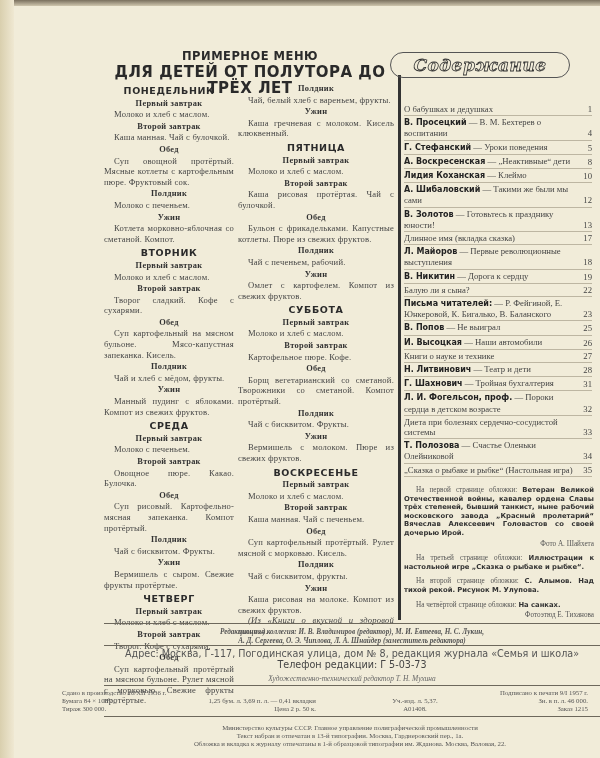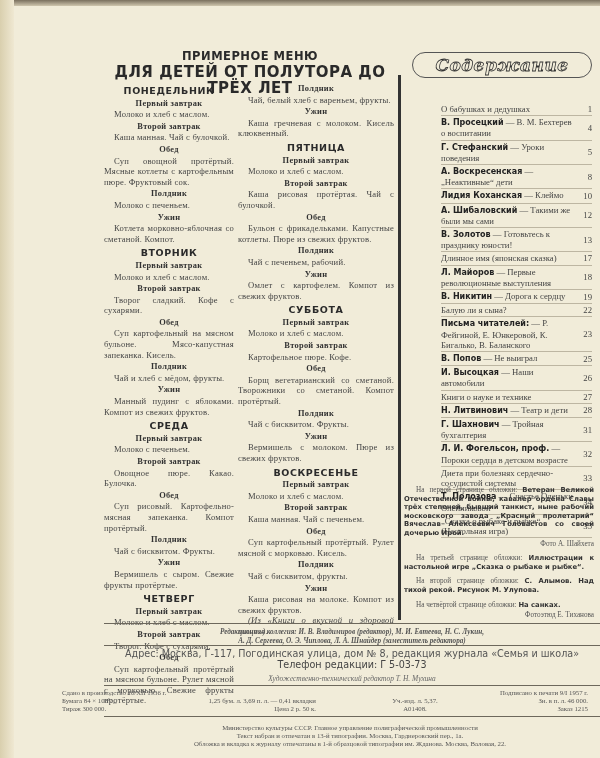--- a/index.html
+++ b/index.html
@@ -34,32 +34,32 @@
          font-size: 9.5px; letter-spacing: 0.6px; color: #2b2b2b; margin: 4px 0 2px; }
   .meal { text-align: center; font-weight: bold; font-size: 8.4px; color: #333; margin-top: 2px; letter-spacing: 0.3px; }
   .dish { text-indent: 10px; text-align: justify; color: #454545; letter-spacing: 0.2px; font-family: Liberation Serif, serif; }
   .dish.italic { font-style: italic; }
 
   .vrule {
     position: absolute; left: 398px; top: 75px; width: 3px; height: 545px;
     background: #333;
   }
   .contents-logo {
-    position: absolute; left: 412px; top: 52px; width: 180px; height: 26px;
+    position: absolute; left: 390px; top: 52px; width: 180px; height: 26px;
     border: 1.5px solid #555; border-radius: 14px;
     display: flex; align-items: center; justify-content: center;
   }
   .contents-logo span {
     font-family: "DejaVu Serif", serif; font-style: italic; font-weight: bold;
     font-size: 17px; color: #f1ecd9;
     -webkit-text-stroke: 0.8px #333; letter-spacing: 0.5px;
   }
 
   .toc { position: absolute; left: 404px; top: 104px; width: 188px; font-size: 8.7px; line-height: 10.2px; }
-  .toc-item { display: flex; align-items: center; margin-bottom: 1px; padding-bottom: 1px; border-bottom: 1px solid #bdb6a2; margin-left: 37px; }
+  .toc-item { display: flex; align-items: flex-end; margin-bottom: 1px; padding-bottom: 1px; border-bottom: 1px solid #bdb6a2; }
   .toc-item .txt { flex: 1; color: #444; }
   .toc-item .txt b { color: #222; font-family: "DejaVu Sans", sans-serif; font-size: 8px; }
   .toc-item .pg { width: 18px; text-align: right; color: #444; }
 
   .cover-notes { position: absolute; left: 404px; top: 486px; width: 190px; font-size: 7.2px; line-height: 8.6px; color: #555; }
   .cover-notes p { text-indent: 12px; margin-bottom: 6px; text-align: justify; }
   .cover-notes b { color: #333; font-family: "DejaVu Sans", sans-serif; font-size: 6.8px; }
   .cover-notes .credit { text-align: right; margin-top: -4px; }
 
   .hr { position: absolute; left: 104px; width: 496px; height: 1px; background: #6d685c; }
@@ -204,21 +204,21 @@
     </div>
     <div class="toc-item">
       <div class="txt"><b>А. Шибаловский</b> — <span>Такими же были мы сами</span></div>
       <div class="pg">12</div>
     </div>
     <div class="toc-item">
       <div class="txt"><b>В. Золотов</b> — <span>Готовьтесь к празднику юности!</span></div>
       <div class="pg">13</div>
     </div>
     <div class="toc-item">
-      <div class="txt"><span>Длинное имя (японская сказка)</span></div>
+      <div class="txt"><span>Длинное имя (вкладка сказка)</span></div>
       <div class="pg">17</div>
     </div>
     <div class="toc-item">
       <div class="txt"><b>Л. Майоров</b> — <span>Первые революционные выступления</span></div>
       <div class="pg">18</div>
     </div>
     <div class="toc-item">
       <div class="txt"><b>В. Никитин</b> — <span>Дорога к сердцу</span></div>
       <div class="pg">19</div>
     </div>

